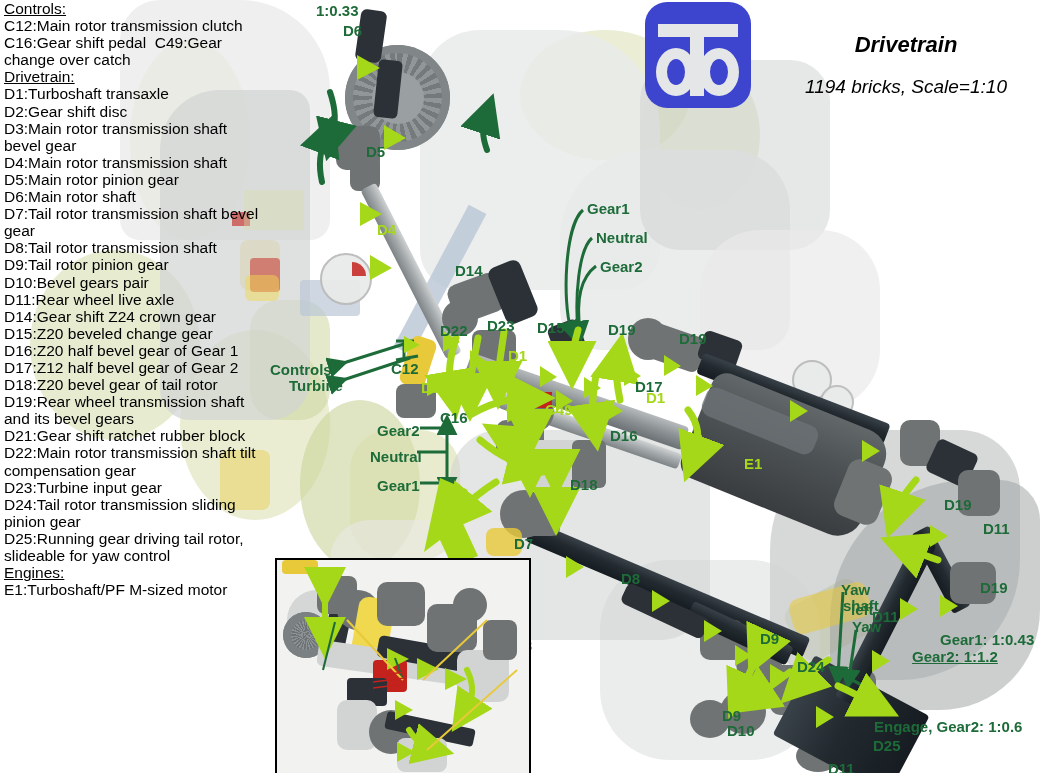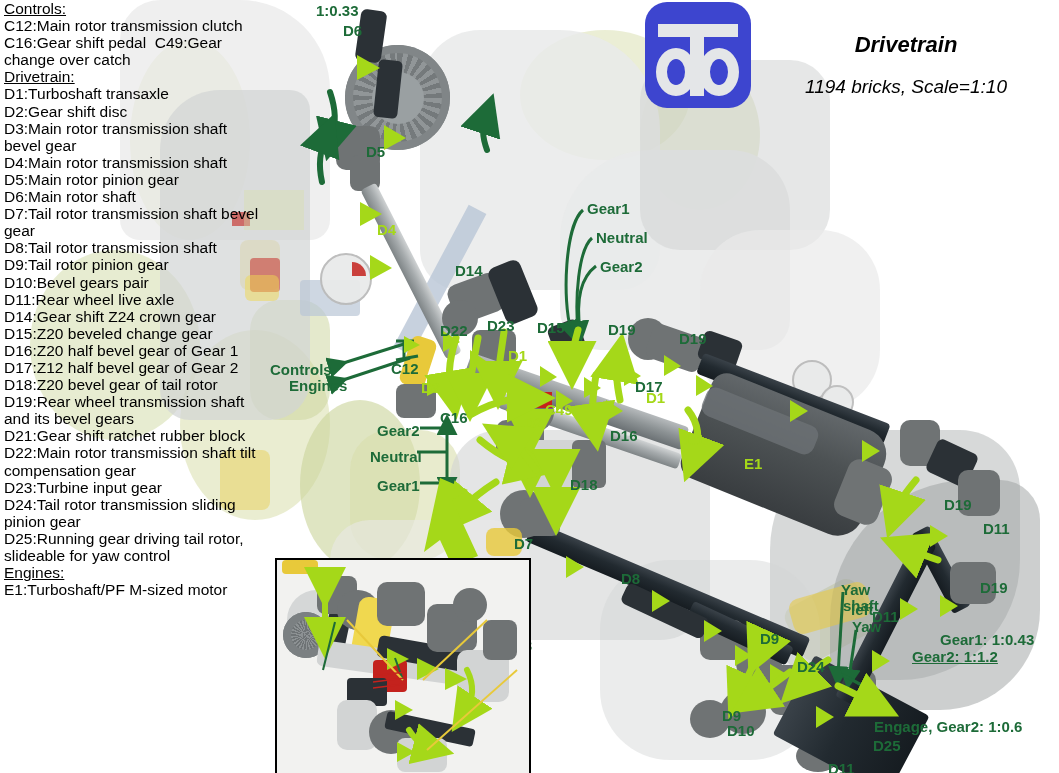--- a/index.html
+++ b/index.html
@@ -310,21 +310,21 @@
       <div class="lbl dk" style="left: 487px; top: 317px;">D23</div>
       <div class="lbl dk" style="left: 537px; top: 319px;">D15</div>
       <div class="lbl dk" style="left: 608px; top: 321px;">D19</div>
       <div class="lbl dk" style="left: 679px; top: 330px;">D19</div>
       <div class="lbl lt" style="left: 508px; top: 347px;">D1</div>
       <div class="lbl dk" style="left: 391px; top: 360px;">C12</div>
       <div class="lbl lt" style="left: 421px; top: 379px;">D3</div>
       <div class="lbl dk" style="left: 635px; top: 378px;">D17</div>
       <div class="lbl lt" style="left: 646px; top: 389px;">D1</div>
       <div class="lbl dk" style="left: 270px; top: 361px;">Controls</div>
-      <div class="lbl dk" style="left: 289px; top: 377px;">Engines</div>
+      <div class="lbl dk" style="left: 289px; top: 377px;">Turbine</div>
       <div class="lbl dk" style="left: 587px; top: 200px;">Gear1</div>
       <div class="lbl dk" style="left: 596px; top: 229px;">Neutral</div>
       <div class="lbl dk" style="left: 600px; top: 258px;">Gear2</div>
       <div class="lbl dk" style="left: 440px; top: 409px;">C16</div>
       <div class="lbl dk" style="left: 377px; top: 422px;">Gear2</div>
       <div class="lbl dk" style="left: 370px; top: 448px;">Neutral</div>
       <div class="lbl dk" style="left: 377px; top: 477px;">Gear1</div>
       <div class="lbl lt" style="left: 524px; top: 414px;">D2</div>
       <div class="lbl lt" style="left: 545px; top: 401px;">C49</div>
       <div class="lbl dk" style="left: 610px; top: 427px;">D16</div>

